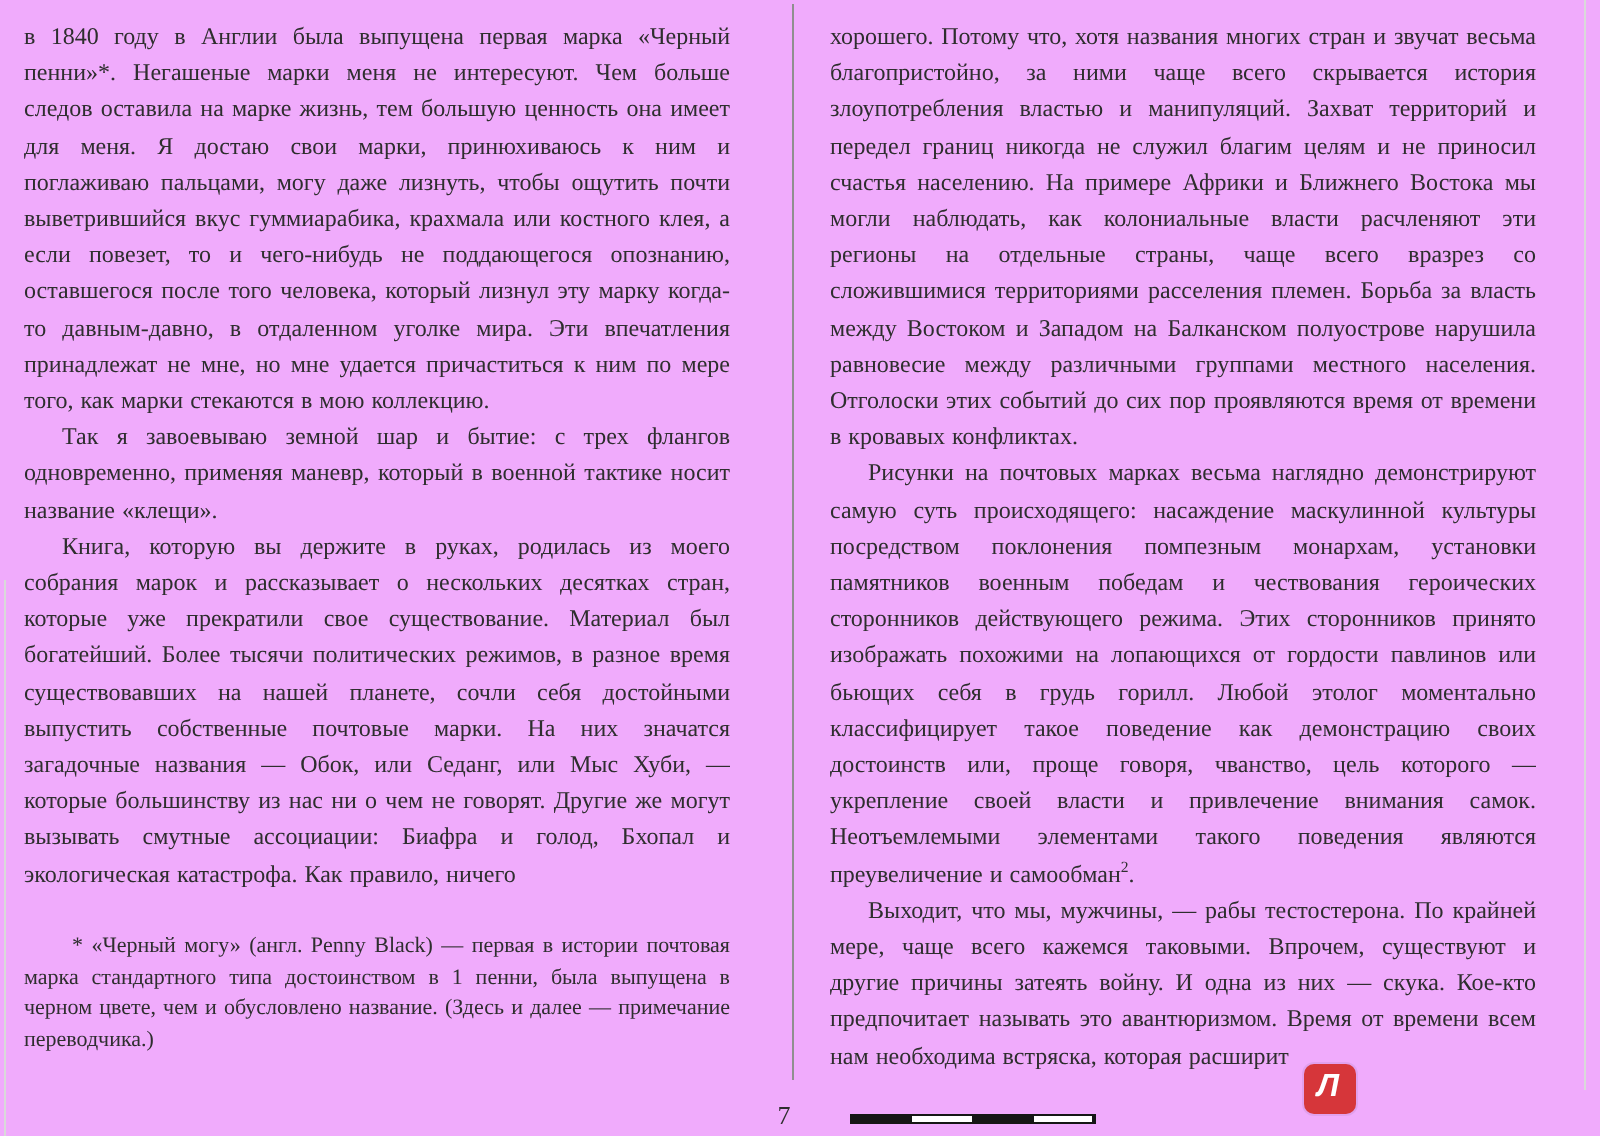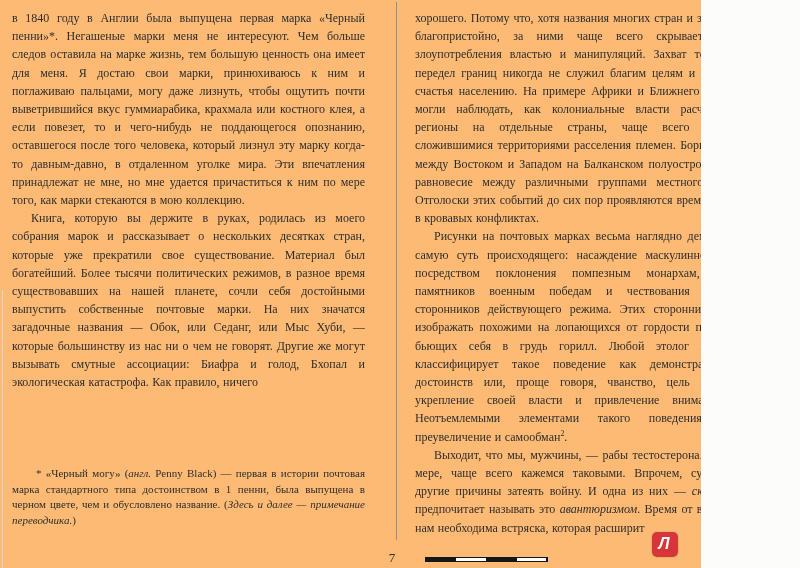--- a/index.html
+++ b/index.html
@@ -2,36 +2,36 @@
 <html lang="ru"><head>
 <meta charset="utf-8">
 <style>
   html,body{margin:0;padding:0;}
   body{
     width:800px;height:568px;overflow:hidden;
     background:#fcfcfb;
     font-family:"Liberation Serif","DejaVu Serif",serif;
     color:#2e2e2e;
   }
-  .page{position:relative;width:701px;height:568px;overflow:hidden;background:#fdba74;}
+  .page{position:relative;width:800px;height:568px;overflow:hidden;background:#f0abfc;}
   .scan-edge{position:absolute;width:1px;background:#d9d9d9;}
   .edge-left{left:2px;top:290px;height:278px;}
   .edge-right{left:792px;top:0;height:545px;}
   .col{position:absolute;top:9px;text-align:justify;}
   .col-left{left:12px;width:353px;height:552px;}
   .col-right{left:415px;width:353px;height:548px;overflow:hidden;}
   .main-text{height:452px;overflow:hidden;}
   .para{
     margin:0;
     font-size:12px;line-height:18.2px;
     hyphens:auto;-webkit-hyphens:auto;
     word-spacing:0.5px;
   }
   .para.indent{text-indent:19px;}
-  .italic{font-style:italic;}
+  .italic{}
   sup{font-size:0.65em;line-height:0;}
   .footnote{
     position:absolute;left:0;top:457px;width:353px;
     font-size:11px;line-height:15.6px;
     text-align:justify;text-indent:24px;
     hyphens:auto;-webkit-hyphens:auto;
   }
   .divider{position:absolute;left:396px;top:2px;width:1px;height:538px;background:#8f8f8f;}
   .footer{position:absolute;left:0;top:528px;width:800px;height:40px;}
   .page-number{
@@ -65,20 +65,21 @@
 <body>
 
 <div class="page">
 
   <div class="scan-edge edge-left"></div>
   <div class="scan-edge edge-right"></div>
 
   <div class="col col-left">
     <div class="main-text">
       <p class="para"><span>в 1840 году в Англии была выпущена первая марка «Черный пенни»*. Негашеные марки меня не интересуют. Чем больше следов оставила на марке жизнь, тем большую ценность она имеет для меня. Я достаю свои марки, принюхиваюсь к ним и поглаживаю пальцами, могу даже лизнуть, чтобы ощутить почти выветрившийся вкус гуммиарабика, крахмала или костного клея, а если повезет, то и чего-нибудь не поддающегося опознанию, оставшегося после того человека, который лизнул эту марку когда-то давным-давно, в отдаленном уголке мира. Эти впечатления принадлежат не мне, но мне удается причаститься к ним по мере того, как марки стекаются в мою коллекцию.</span></p>
+      <p class="para indent"><span>Так я завоевываю земной шар и бытие: с трех флангов одновременно, применяя маневр, который в военной тактике носит название «клещи».</span></p>
       <p class="para indent"><span>Книга, которую вы держите в руках, родилась из моего собрания марок и рассказывает о нескольких десятках стран, которые уже прекратили свое существование. Материал был богатейший. Более тысячи политических режимов, в разное время существовавших на нашей планете, сочли себя достойными выпустить собственные почтовые марки. На них значатся загадочные названия — Обок, или Седанг, или Мыс Хуби, — которые большинству из нас ни о чем не говорят. Другие же могут вызывать смутные ассоциации: Биафра и голод, Бхопал и экологическая катастрофа. Как правило, ничего</span></p>
     </div>
     <div class="footnote"><span>* «Черный могу» (</span><span class="italic">англ.</span><span> Penny Black) — первая в истории почтовая марка стандартного типа достоинством в 1 пенни, была выпущена в черном цвете, чем и обусловлено название. (</span><span class="italic">Здесь и далее — примечание переводчика.</span><span>)</span></div>
   </div>
 
   <div class="divider"></div>
 
   <div class="col col-right">
     <p class="para"><span>хорошего. Потому что, хотя названия многих стран и звучат весьма благопристойно, за ними чаще всего скрывается история злоупотребления властью и манипуляций. Захват территорий и передел границ никогда не служил благим целям и не приносил счастья населению. На примере Африки и Ближнего Востока мы могли наблюдать, как колониальные власти расчленяют эти регионы на отдельные страны, чаще всего вразрез со сложившимися территориями расселения племен. Борьба за власть между Востоком и Западом на Балканском полуострове нарушила равновесие между различными группами местного населения. Отголоски этих событий до сих пор проявляются время от времени в кровавых конфликтах.</span></p>
     <p class="para indent"><span>Рисунки на почтовых марках весьма наглядно демонстрируют самую суть происходящего: насаждение маскулинной культуры посредством поклонения помпезным монархам, установки памятников военным победам и чествования героических сторонников действующего режима. Этих сторонников принято изображать похожими на лопающихся от гордости павлинов или бьющих себя в грудь горилл. Любой этолог моментально классифицирует такое поведение как демонстрацию своих достоинств или, проще говоря, чванство, цель которого — укрепление своей власти и привлечение внимания самок. Неотъемлемыми элементами такого поведения являются преувеличение и самообман</span><sup>2</sup><span>.</span></p>

